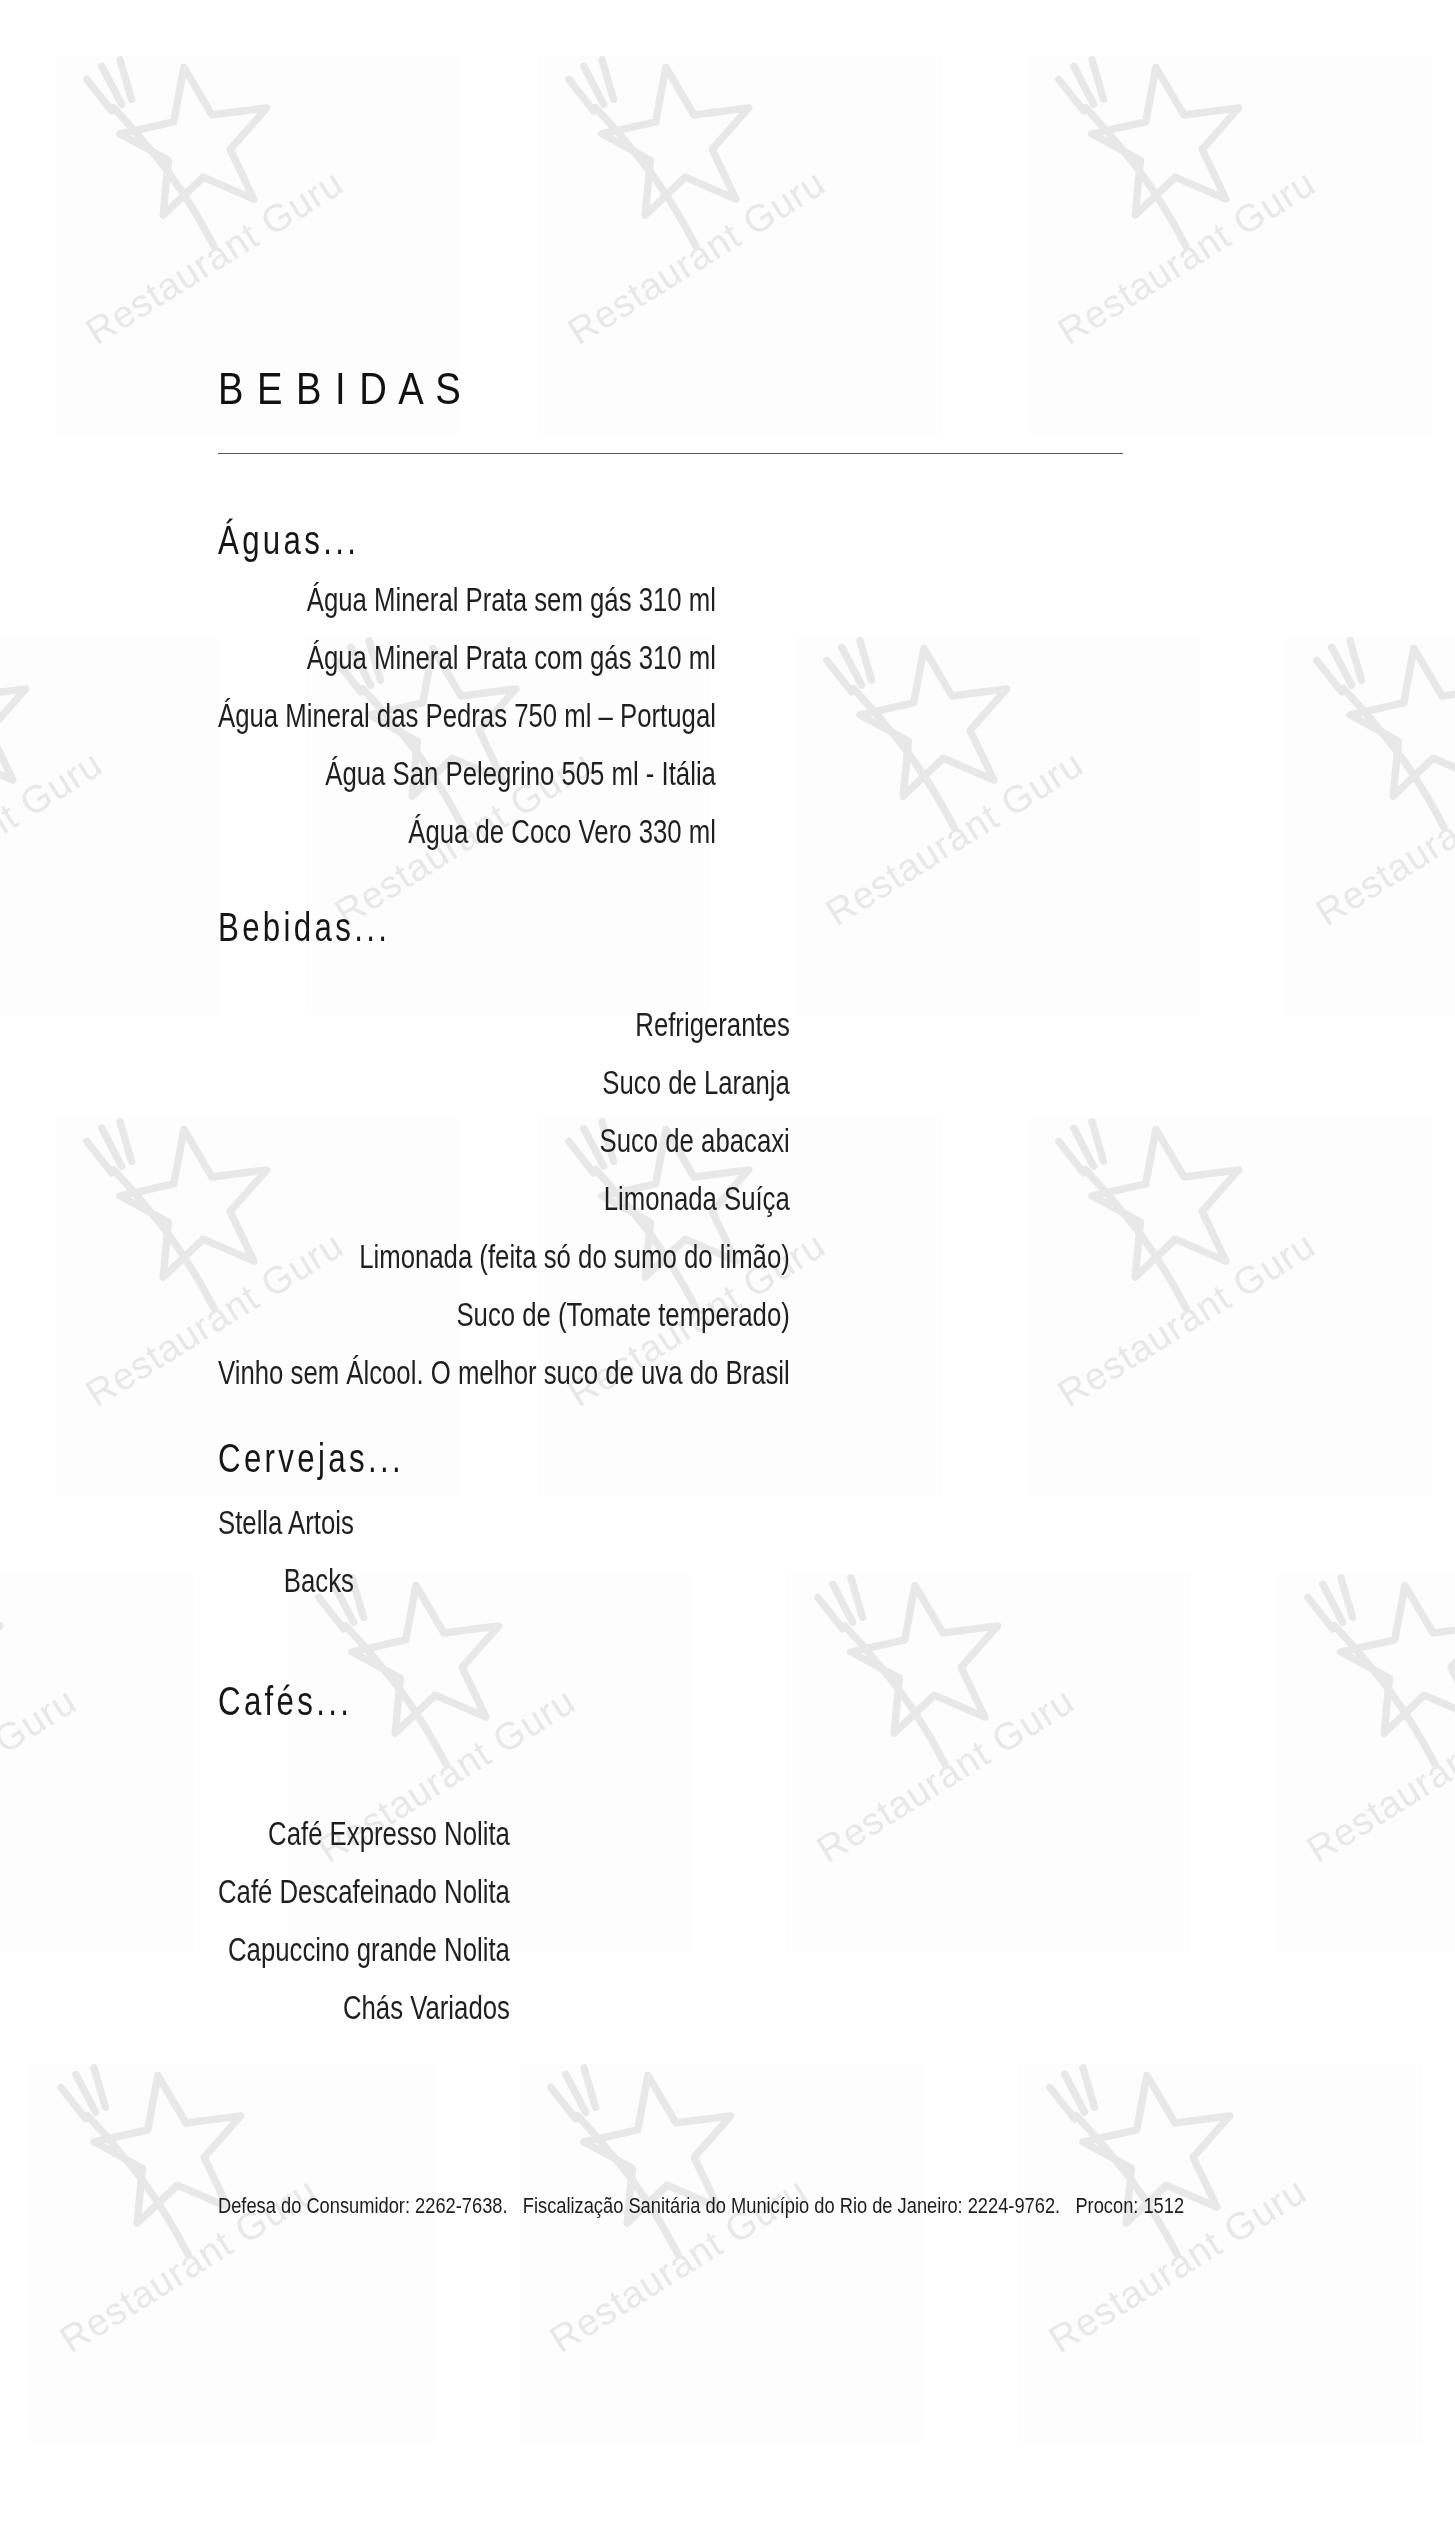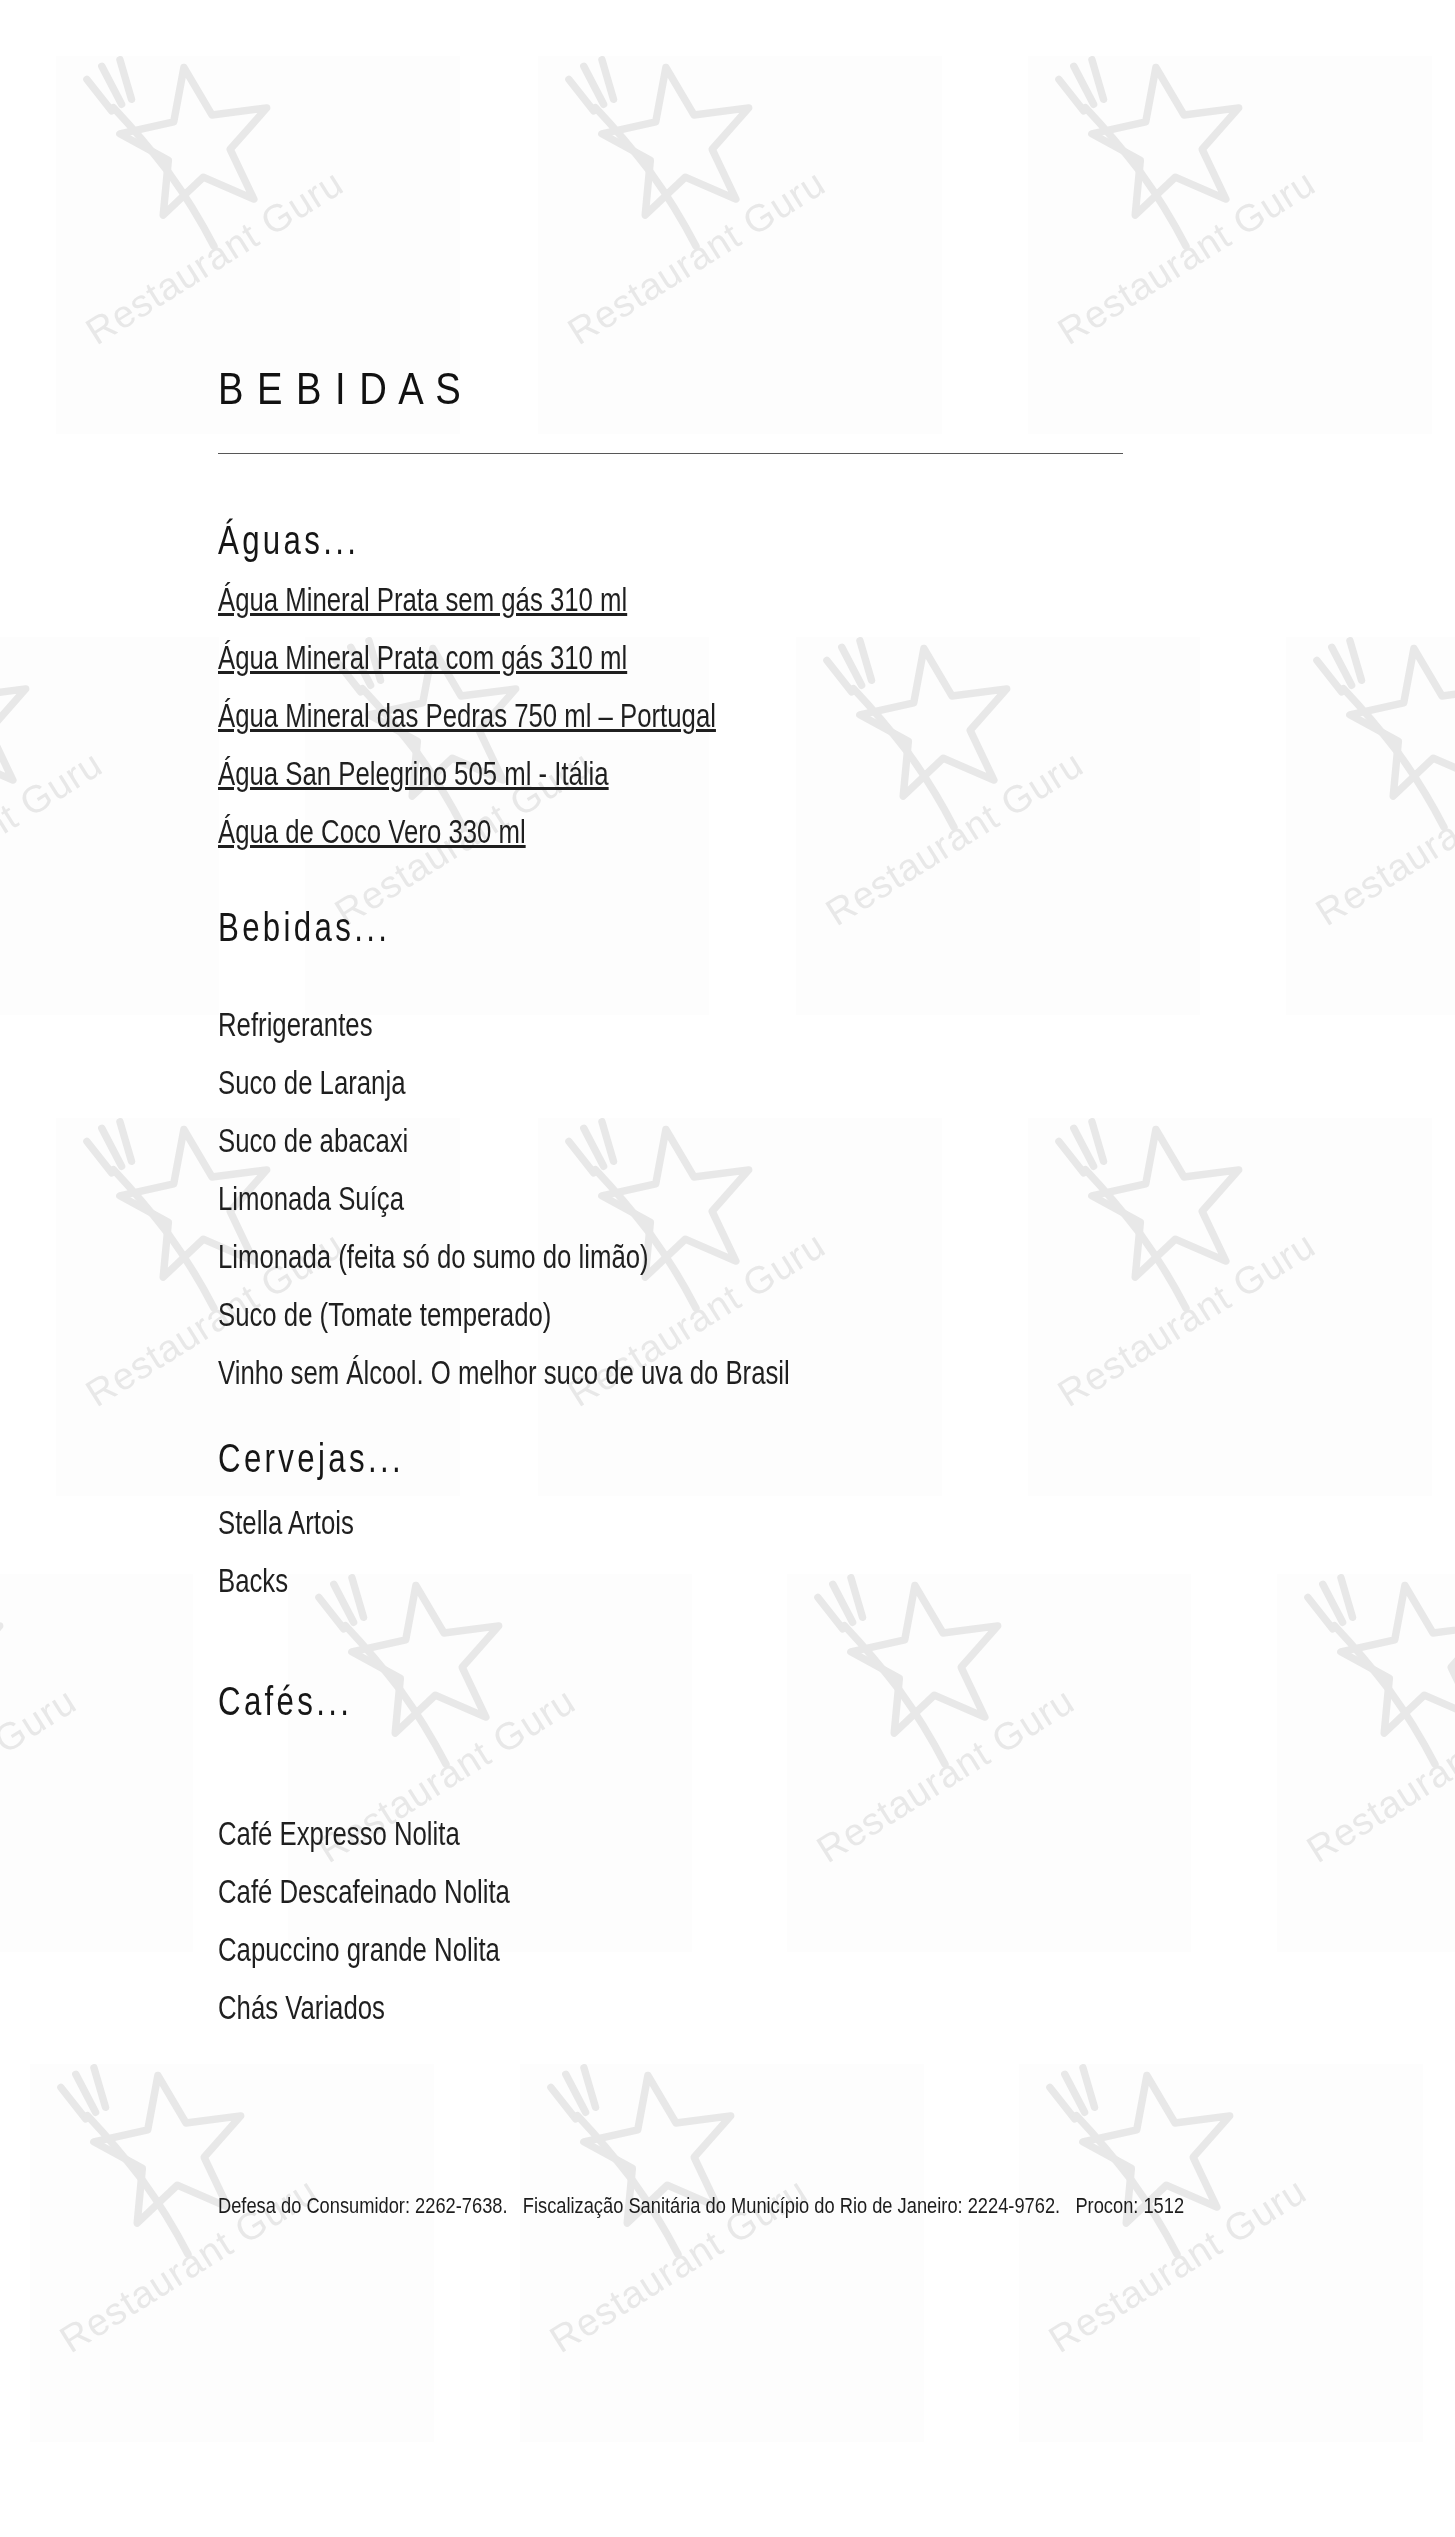--- a/index.html
+++ b/index.html
@@ -17,21 +17,21 @@
   .wm-unit { position: absolute; width: 404px; height: 378px; background: #fdfdfd; }
   .wm-unit svg { position: absolute; left: 26px; top: 0; }
   .wm-text {
     position: absolute; left: 34px; top: 258px;
     font-size: 38px; letter-spacing: 0.9px; font-weight: 400;
     color: #e8e8e8; white-space: nowrap;
     transform: rotate(-32deg); transform-origin: 0 50%;
   }
 
   
-  .content { position: absolute; inset: 0; z-index: 1; }
+  .content { position: absolute; inset: 0; z-index: 1; text-align: right; }
 
   .title {
     position: absolute; left: 218px; top: 366px; margin: 0;
     font-size: 45px; font-weight: 400; letter-spacing: 1.7px;
     color: #111111; white-space: pre;
     transform: scaleX(0.85); transform-origin: 0 0;
     line-height: 1;
   }
 
   .rule {
@@ -46,21 +46,21 @@
     color: #161616; white-space: nowrap;
     transform: scaleX(0.78); transform-origin: 0 0;
     line-height: 1;
   }
   .heading-aguas    { top: 520px; }
   .heading-bebidas  { top: 907px; }
   .heading-cervejas { top: 1438px; }
   .heading-cafes    { top: 1681px; }
 
   .section-items { position: absolute; left: 218px; }
-  .items-aguas    { top: 571px; text-decoration: underline; }
+  .items-aguas    { top: 571px; }
   .items-bebidas  { top: 996px; }
   .items-cervejas { top: 1494px; }
   .items-cafes    { top: 1805px; }
 
   .item {
     height: 58px; line-height: 58px;
     font-size: 33px; color: #1f1f1f;
     white-space: nowrap;
     transform: scaleX(0.78); transform-origin: 0 0;
   }

